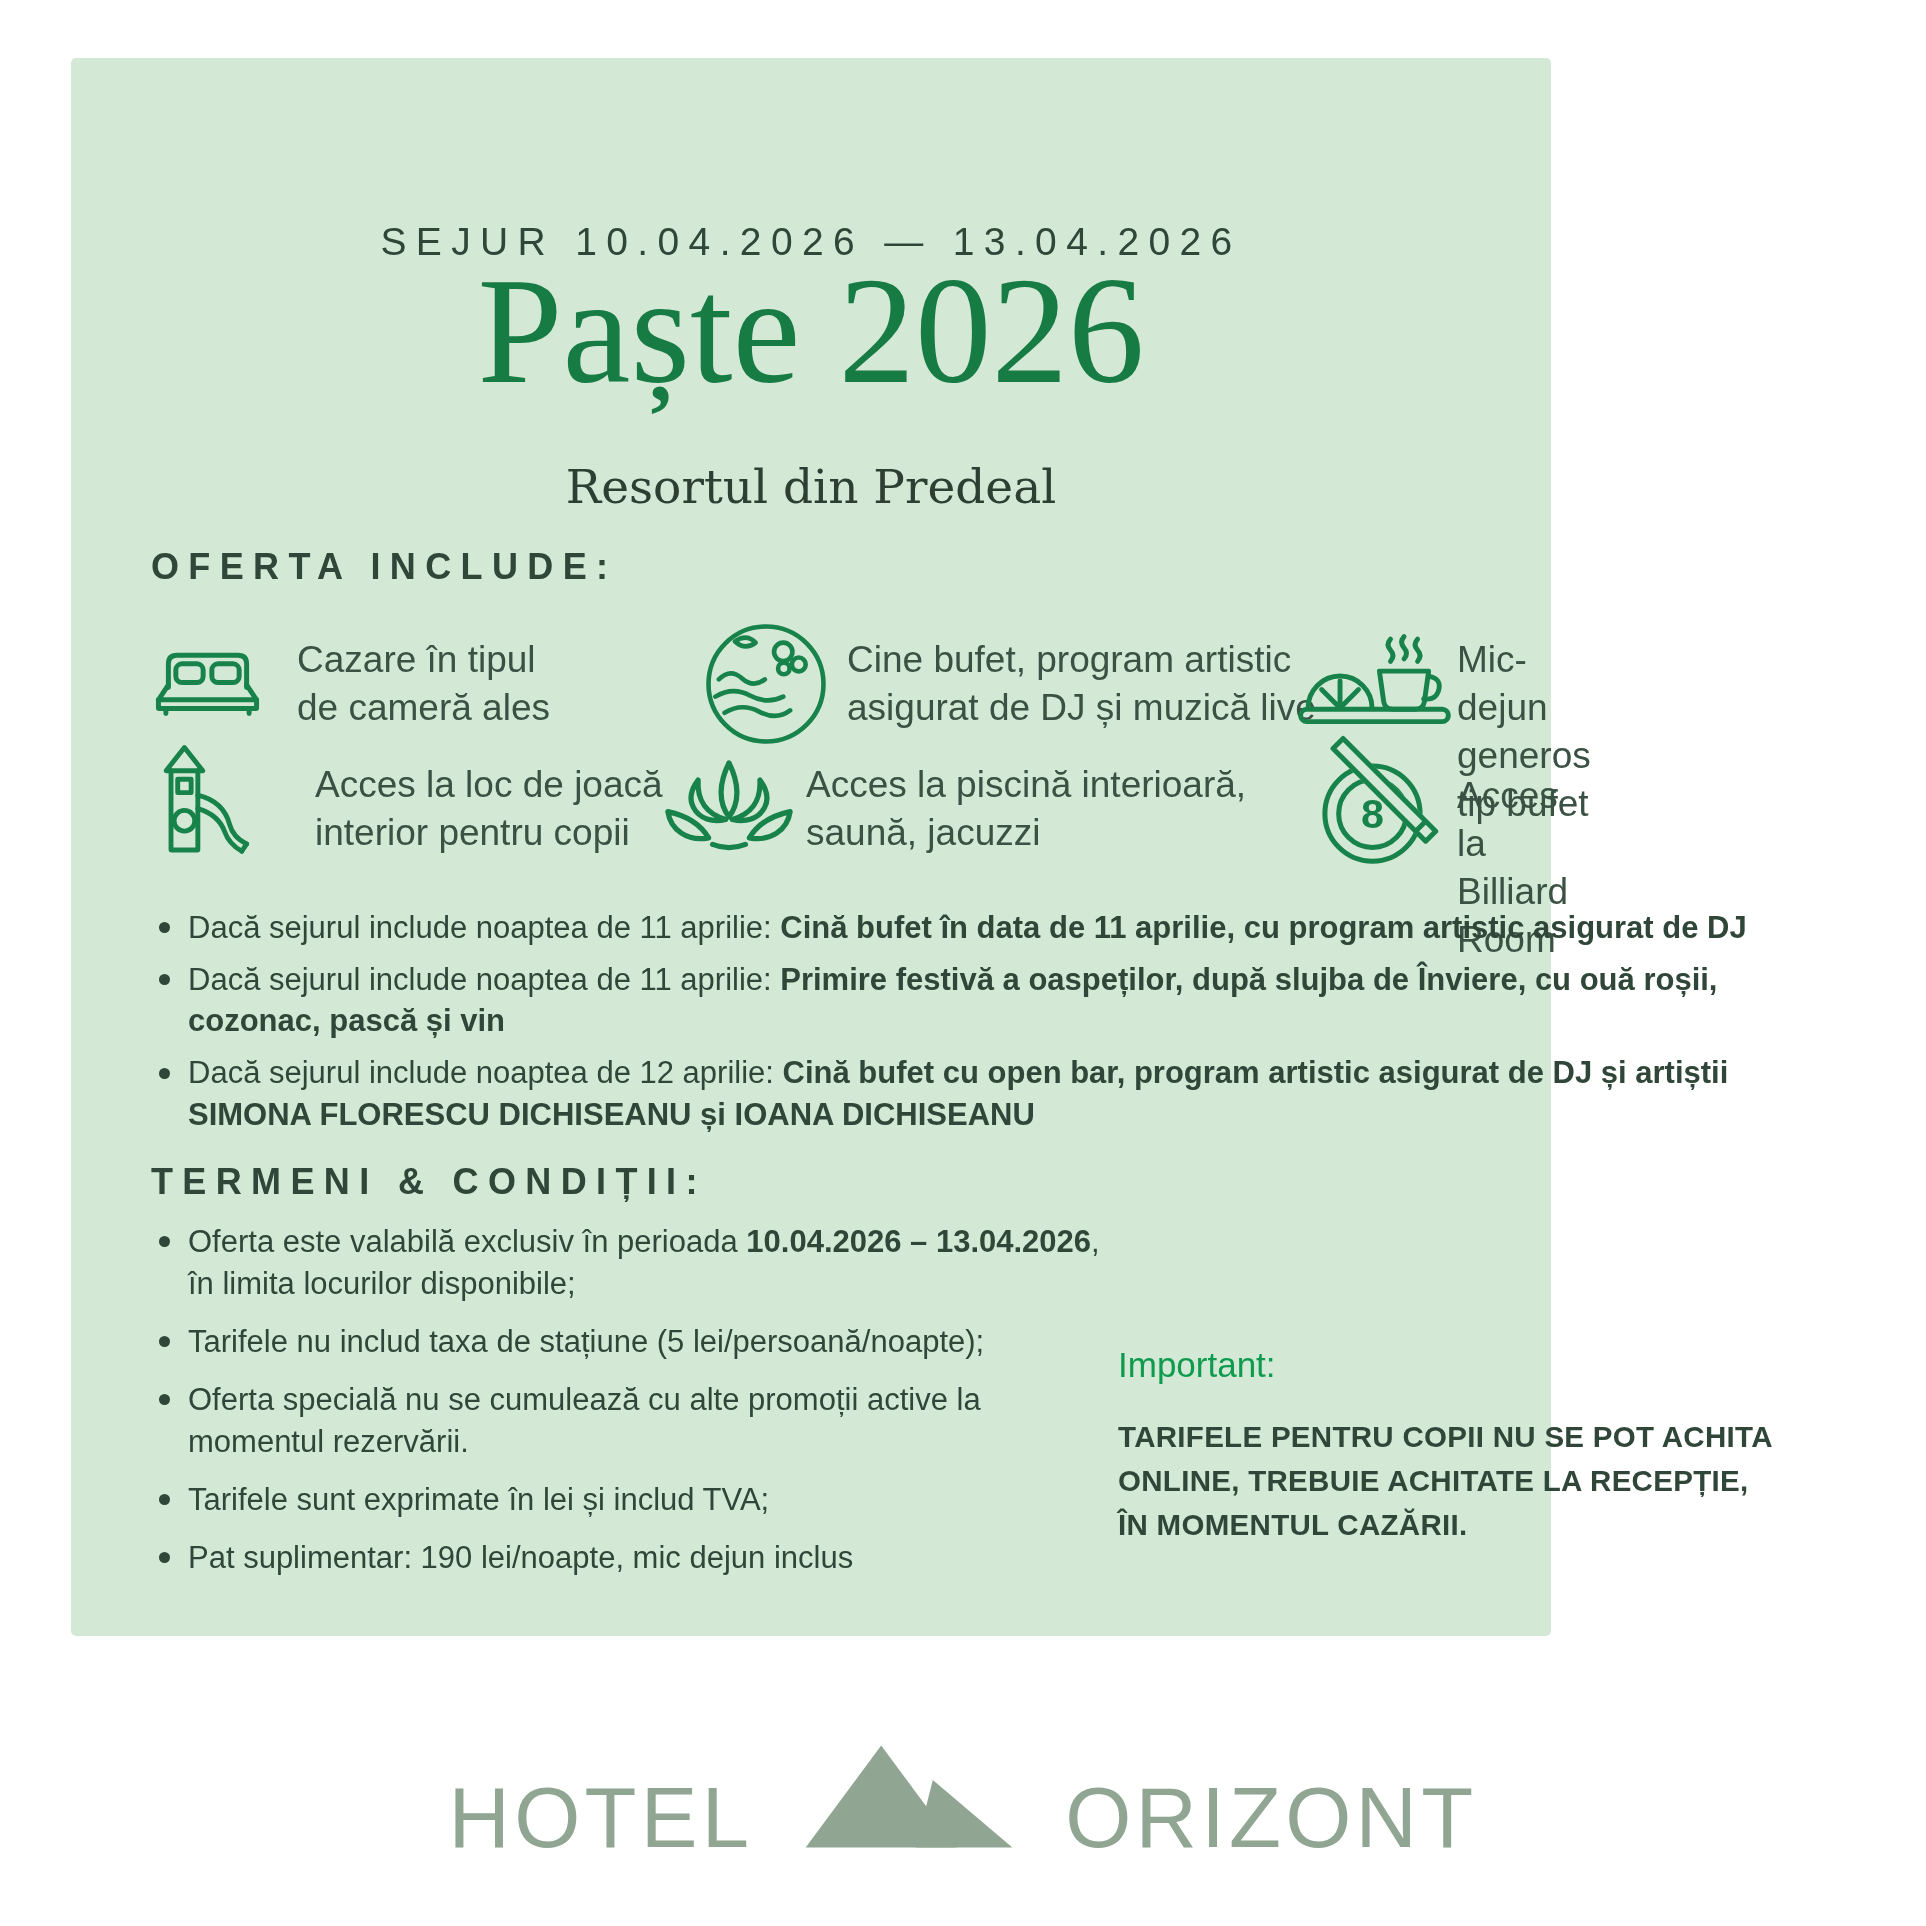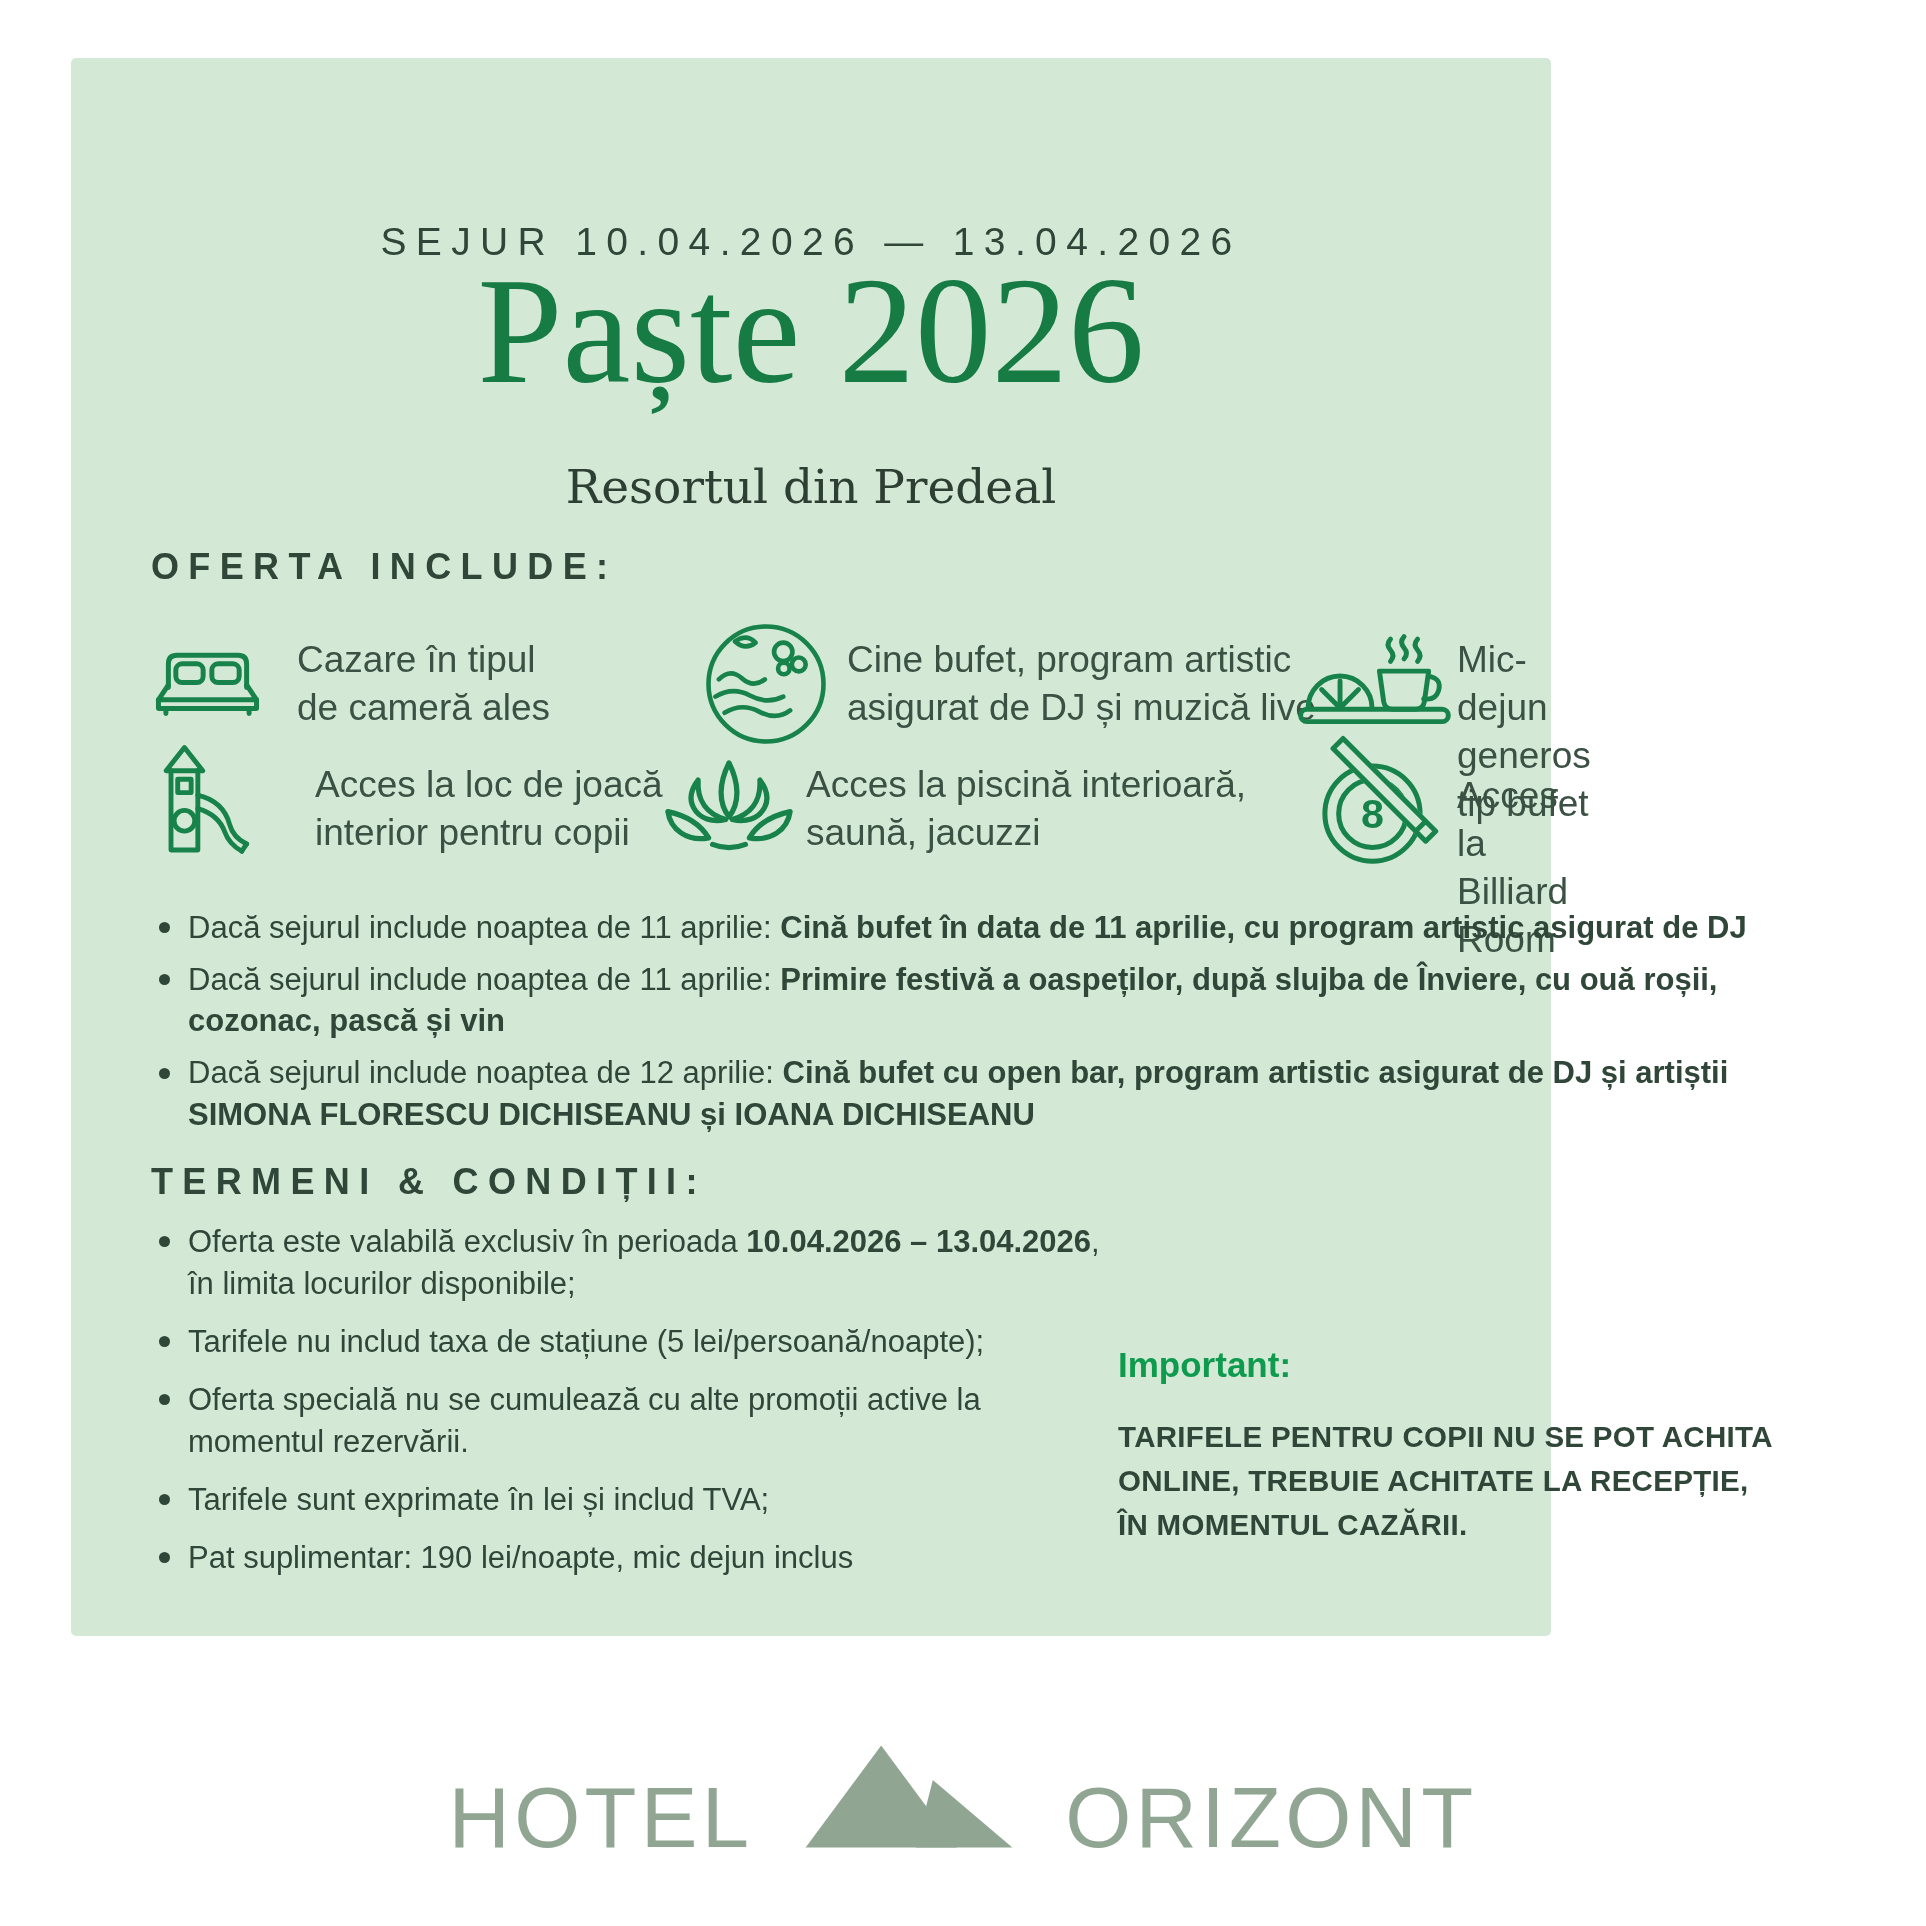--- a/index.html
+++ b/index.html
@@ -29,21 +29,21 @@
   .flabel{position:absolute;font-size:37px;line-height:1.3;color:var(--body-text);white-space:pre-line}
   .notes{position:absolute;left:80px;top:849px;width:1682px}
   .note,.term{position:relative;padding-left:37px;font-size:31px;line-height:1.34;
        color:var(--text-dark);white-space:pre-line;margin-bottom:10.3px}
   .note::before,.term::before{content:"";position:absolute;left:7.7px;top:15.4px;width:11px;height:11px;
        border-radius:50%;background:var(--text-dark)}
   .terms{position:absolute;left:80px;top:1163px;width:1002px}
   .term{margin-bottom:16.7px}
   strong{font-weight:700}
   .important{position:absolute;left:1047px;top:1287px;width:758px}
-  .important-h{font-size:35px;font-weight:700;color:var(--accent-green)}
+  .important-h{font-size:35px;font-weight:400;color:var(--accent-green)}
   .important-b{margin-top:29.5px;font-size:29.5px;font-weight:700;line-height:1.5;
        color:var(--text-dark);white-space:pre-line;letter-spacing:.01em}
   .footer{position:absolute;left:0;right:0;top:1740px;display:flex;justify-content:center;
        align-items:flex-end;gap:50px;color:var(--brand-sage)}
   .brand{font-size:85px;line-height:1;letter-spacing:.05em}
   .mtn{fill:var(--brand-sage)}
   .footer svg{margin-bottom:9px}
 </style>
 </head>
 <body>

